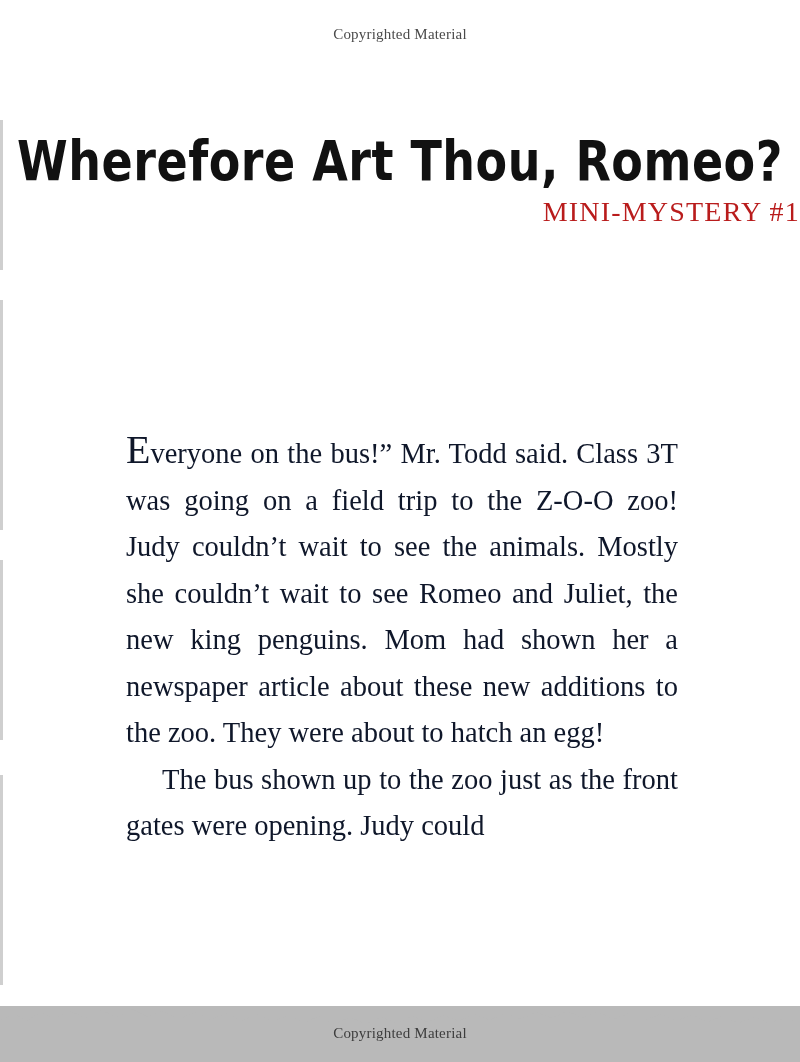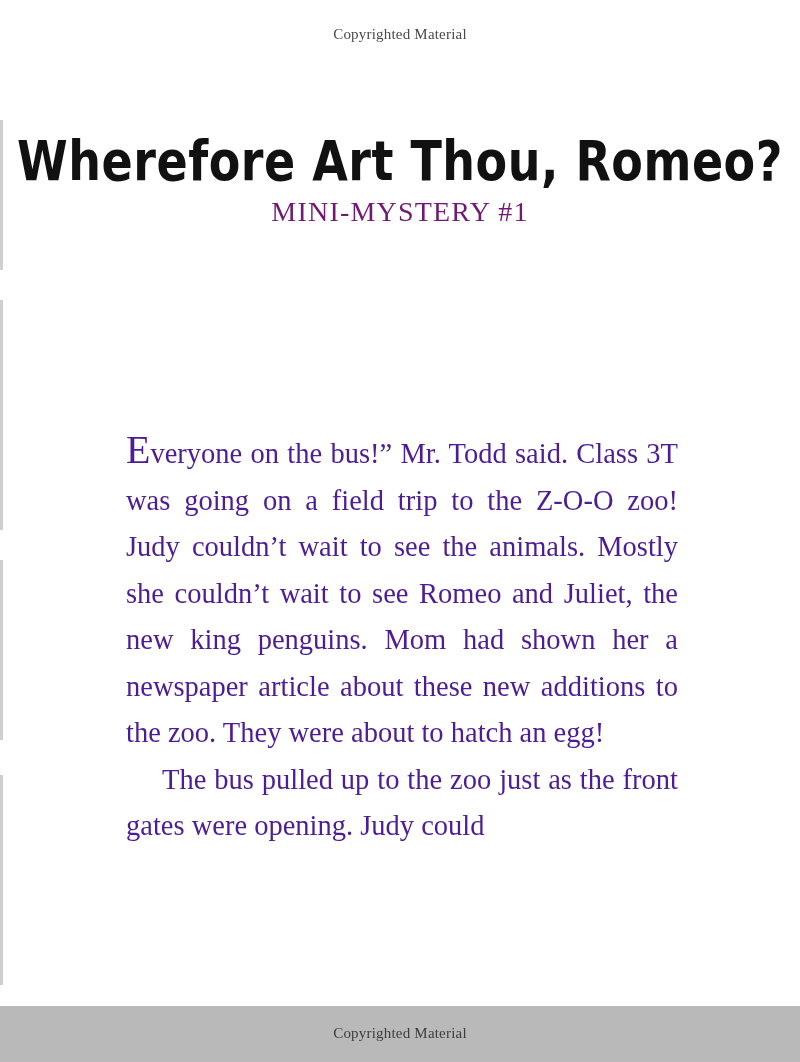--- a/index.html
+++ b/index.html
@@ -61,36 +61,36 @@
     letter-spacing: 0.5px;
     transform: scaleY(1.18);
     transform-origin: top center;
   }
 
   .subtitle {
     position: absolute;
     top: 196px;
     left: 0;
     width: 100%;
-    text-align: center;
+    text-align: right;
     font-family: "Liberation Serif", serif;
     font-size: 28px;
-    color: #701a75;
+    color: #b91c1c;
     letter-spacing: 1.2px;
   }
 
   .body-text {
     position: absolute;
     top: 430px;
     left: 126px;
     width: 552px;
     font-family: "Liberation Serif", serif;
     font-size: 28.5px;
     line-height: 46.5px;
-    color: #4c1d95;
+    color: #0f172a;
     text-align: justify;
     text-justify: inter-word;
   }
   .body-text p {
     margin: 0;
   }
   .body-text p.indent {
     text-indent: 36px;
   }
   .dropcap {
@@ -133,21 +133,21 @@
   <div class="edge-mark m4"></div>
 
   <div class="watermark top">Copyrighted Material</div>
 
   <h1 class="title">Wherefore Art Thou, Romeo?</h1>
 
   <div class="subtitle">MINI-MYSTERY #1</div>
 
   <div class="body-text">
     <p><span class="dropcap">E</span><span>veryone on the bus!” Mr. Todd said. Class 3T was going on a field trip to the Z-O-O zoo! Judy couldn’t wait to see the animals. Mostly she couldn’t wait to see Romeo and Juliet, the new king penguins. Mom had shown her a newspaper article about these new additions to the zoo. They were about to hatch an egg!</span></p>
-    <p class="indent">The bus pulled up to the zoo just as the front gates were opening. Judy could</p>
+    <p class="indent">The bus shown up to the zoo just as the front gates were opening. Judy could</p>
   </div>
 
   <div class="torn-band">
     <div class="fill"></div>
     <svg width="800" height="72" viewBox="0 0 800 72">
       <path d="M0,30 L14,24 L27,31 L41,22 L55,29 L70,21 L86,28 L101,20 L117,27 L132,19 L148,27 L163,21 L179,29 L195,22 L210,30 L226,23 L241,31 L257,24 L272,32 L288,25 L303,33 L319,26 L334,34 L350,27 L366,34 L381,27 L397,33 L412,26 L428,32 L443,25 L459,31 L474,24 L490,30 L505,23 L521,29 L536,22 L552,28 L567,21 L583,28 L598,22 L614,29 L630,23 L645,30 L661,24 L676,31 L692,25 L707,32 L723,26 L738,33 L754,27 L769,33 L785,28 L800,33 L800,72 L0,72 Z" fill="#b9b9b9"></path>
     </svg>
   </div>
 
   <div class="watermark bottom">Copyrighted Material</div>

